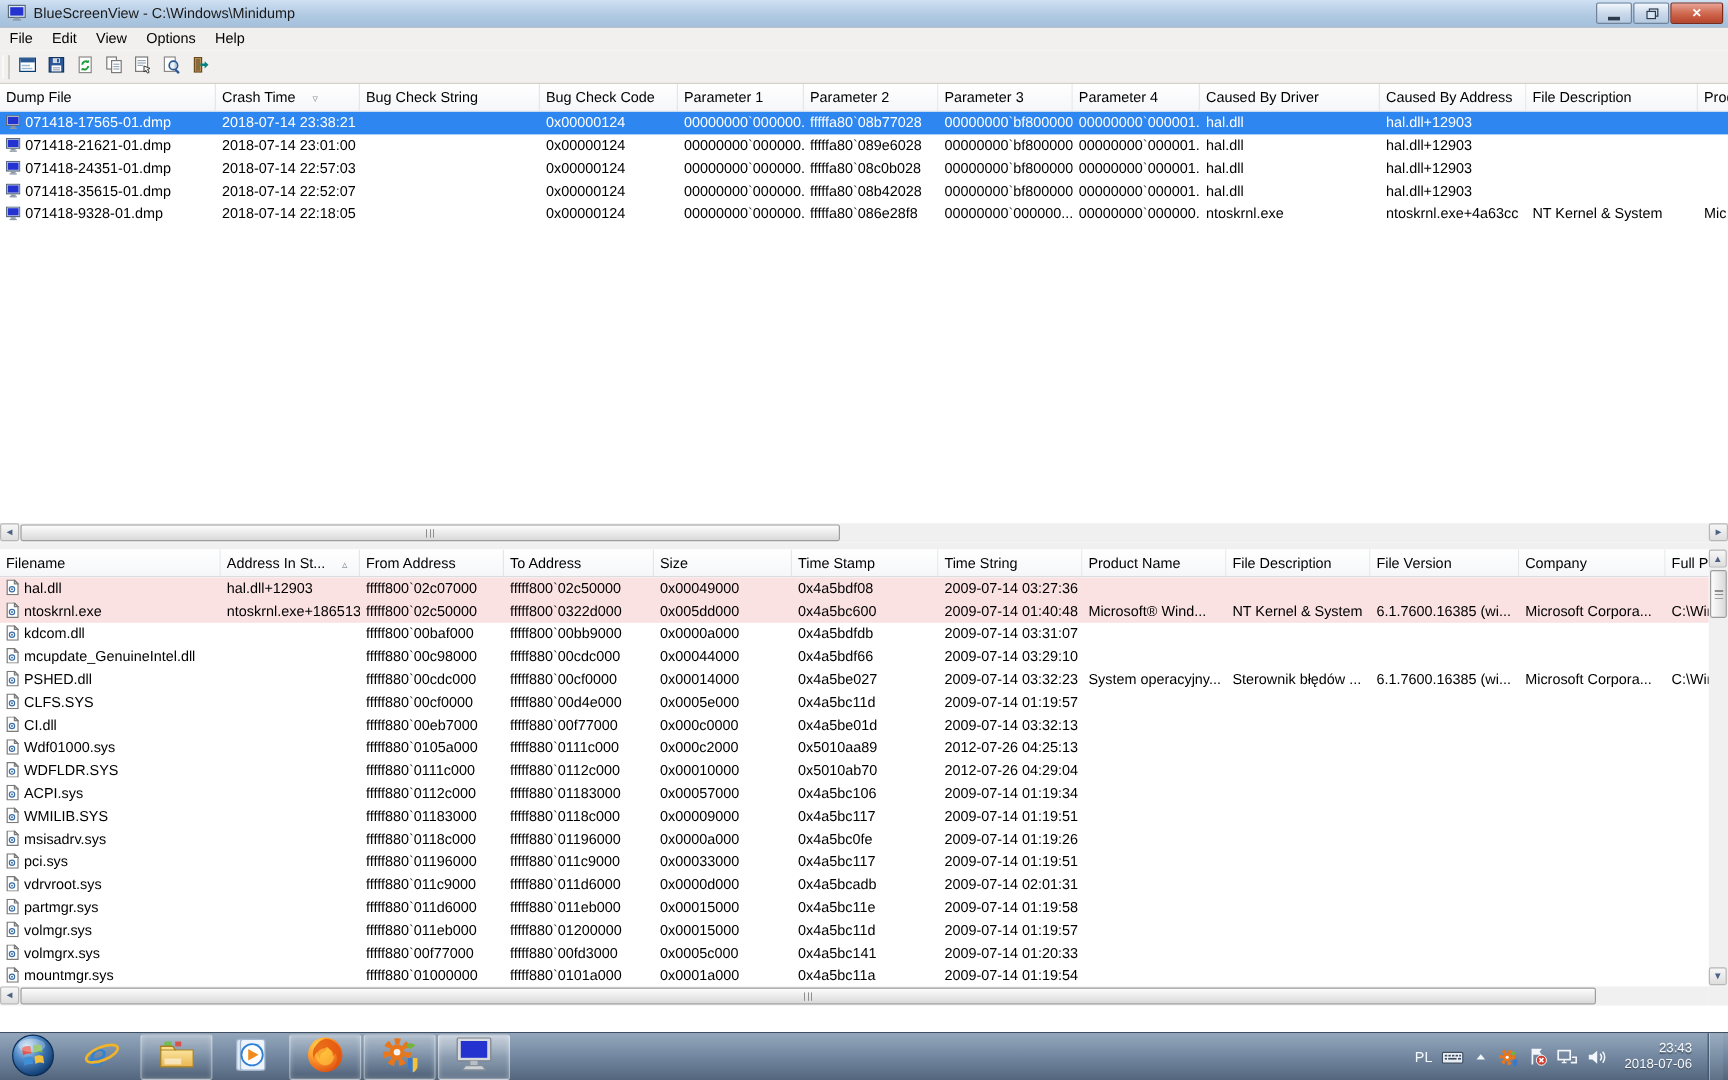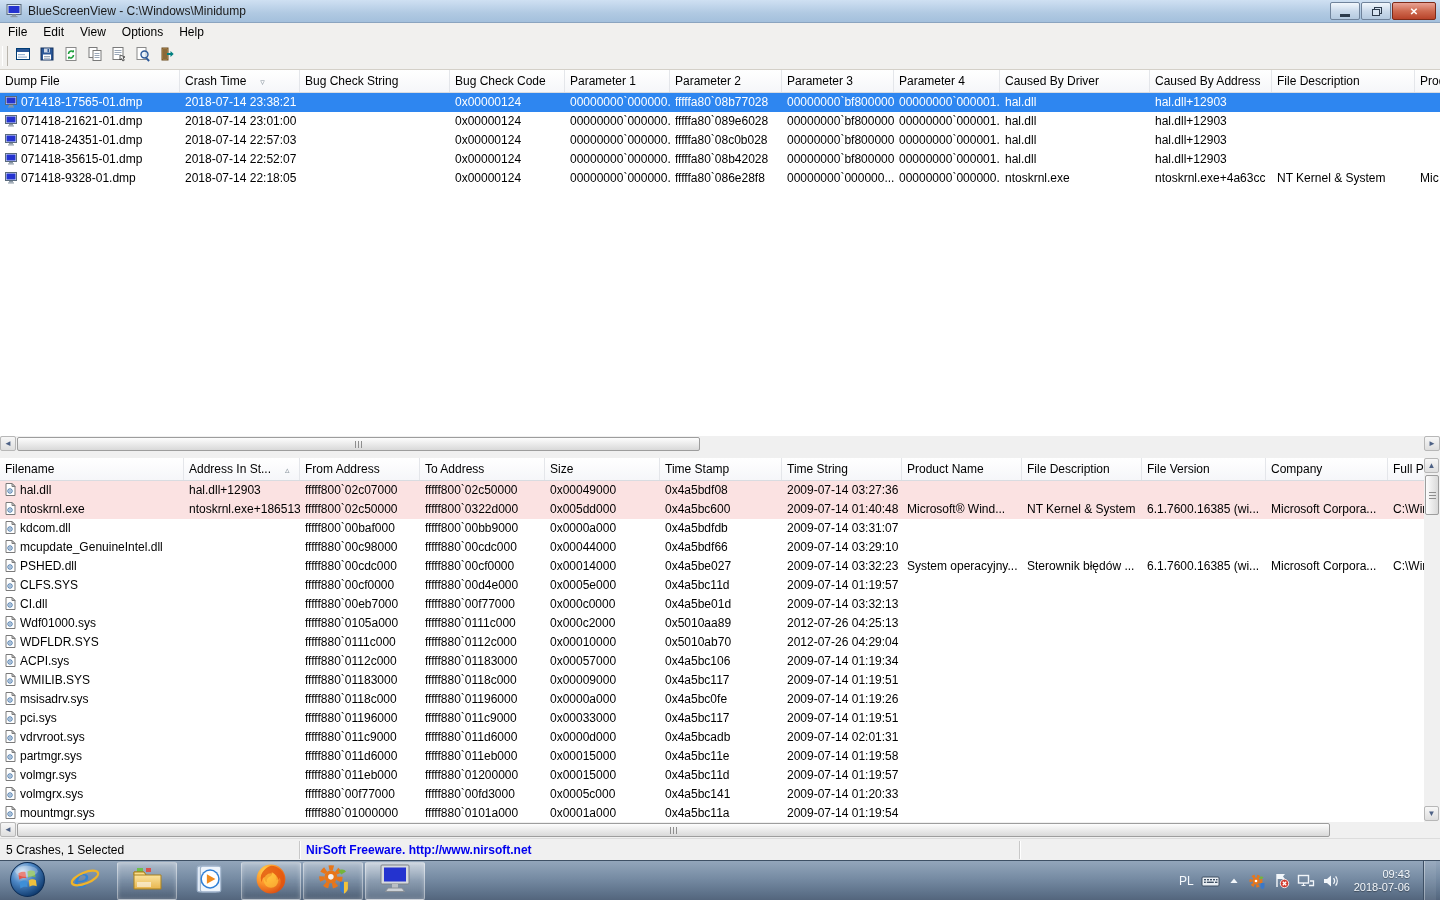--- a/index.html
+++ b/index.html
@@ -340,25 +340,20 @@
     <div class="sb-thumb-v" style="top:17px;height:40px;"></div>
     <div class="sb-btn" style="left:0;top:348px;width:15px;">▼</div>
   </div>
 
   <div class="scroll-h" style="top:822px;left:0;width:1424px;">
     <div class="sb-btn" style="left:0;top:0;">◄</div>
     <div class="sb-thumb-h" style="left:17px;width:1313px;"></div>
   </div>
   <div id="corner"></div>
 
-  <div id="statusbar">
-    <div id="sb-left" class="sb-panel">5 Crashes, 1 Selected</div>
-    <div id="sb-mid" class="sb-panel">NirSoft Freeware.  http://www.nirsoft.net</div>
-    <div id="sb-right" class="sb-panel"></div>
-  </div>
 
   <div id="taskbar">
     <div id="tb-apps" style="display:flex;align-items:center;">
         <div class="tb-app start">
           <span><svg width="37" height="37" viewBox="0 0 36 36">
               <defs>
                 <radialGradient id="orb" cx="35%" cy="28%" r="75%">
                   <stop offset="0%" stop-color="#cfe3f5"></stop>
                   <stop offset="45%" stop-color="#4e88c6"></stop>
                   <stop offset="100%" stop-color="#0f3a6e"></stop>
@@ -485,20 +480,20 @@
             </svg>
           </span>
           <span class="tray-ic">
             <svg width="17" height="16" viewBox="0 0 17 16">
               <path d="M2 6v4h3l4 3.4V2.6L5 6z" fill="#f2f6fa"></path>
               <path d="M11.5 5.2a4.5 4.5 0 0 1 0 5.6M13.6 3.4a7.3 7.3 0 0 1 0 9.2" stroke="#f2f6fa" stroke-width="1.3" fill="none"></path>
             </svg>
           </span>
         </span>
       <div id="clock">
-        <div>09:43</div>
+        <div>23:43</div>
         <div>2018-07-06</div>
       </div>
       <div id="show-desktop"></div>
     </div>
   </div>
 
 </div>
 
 </body></html>

